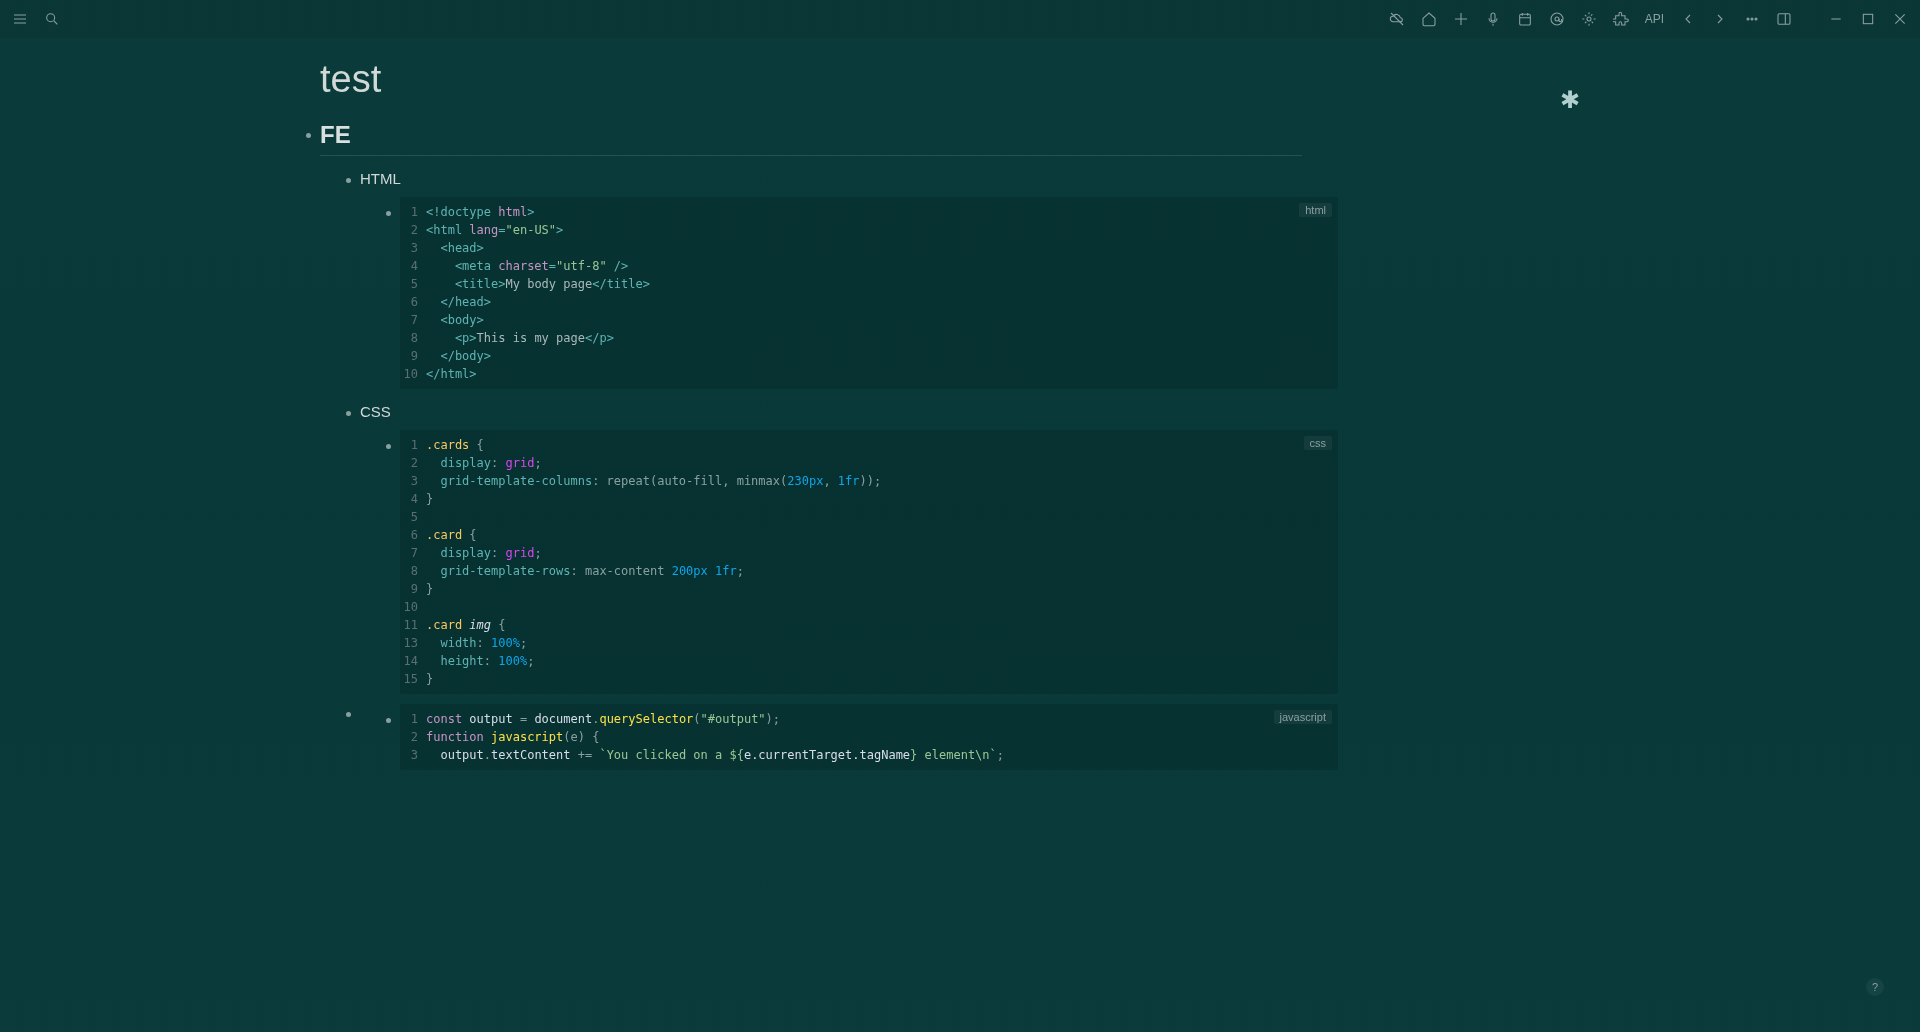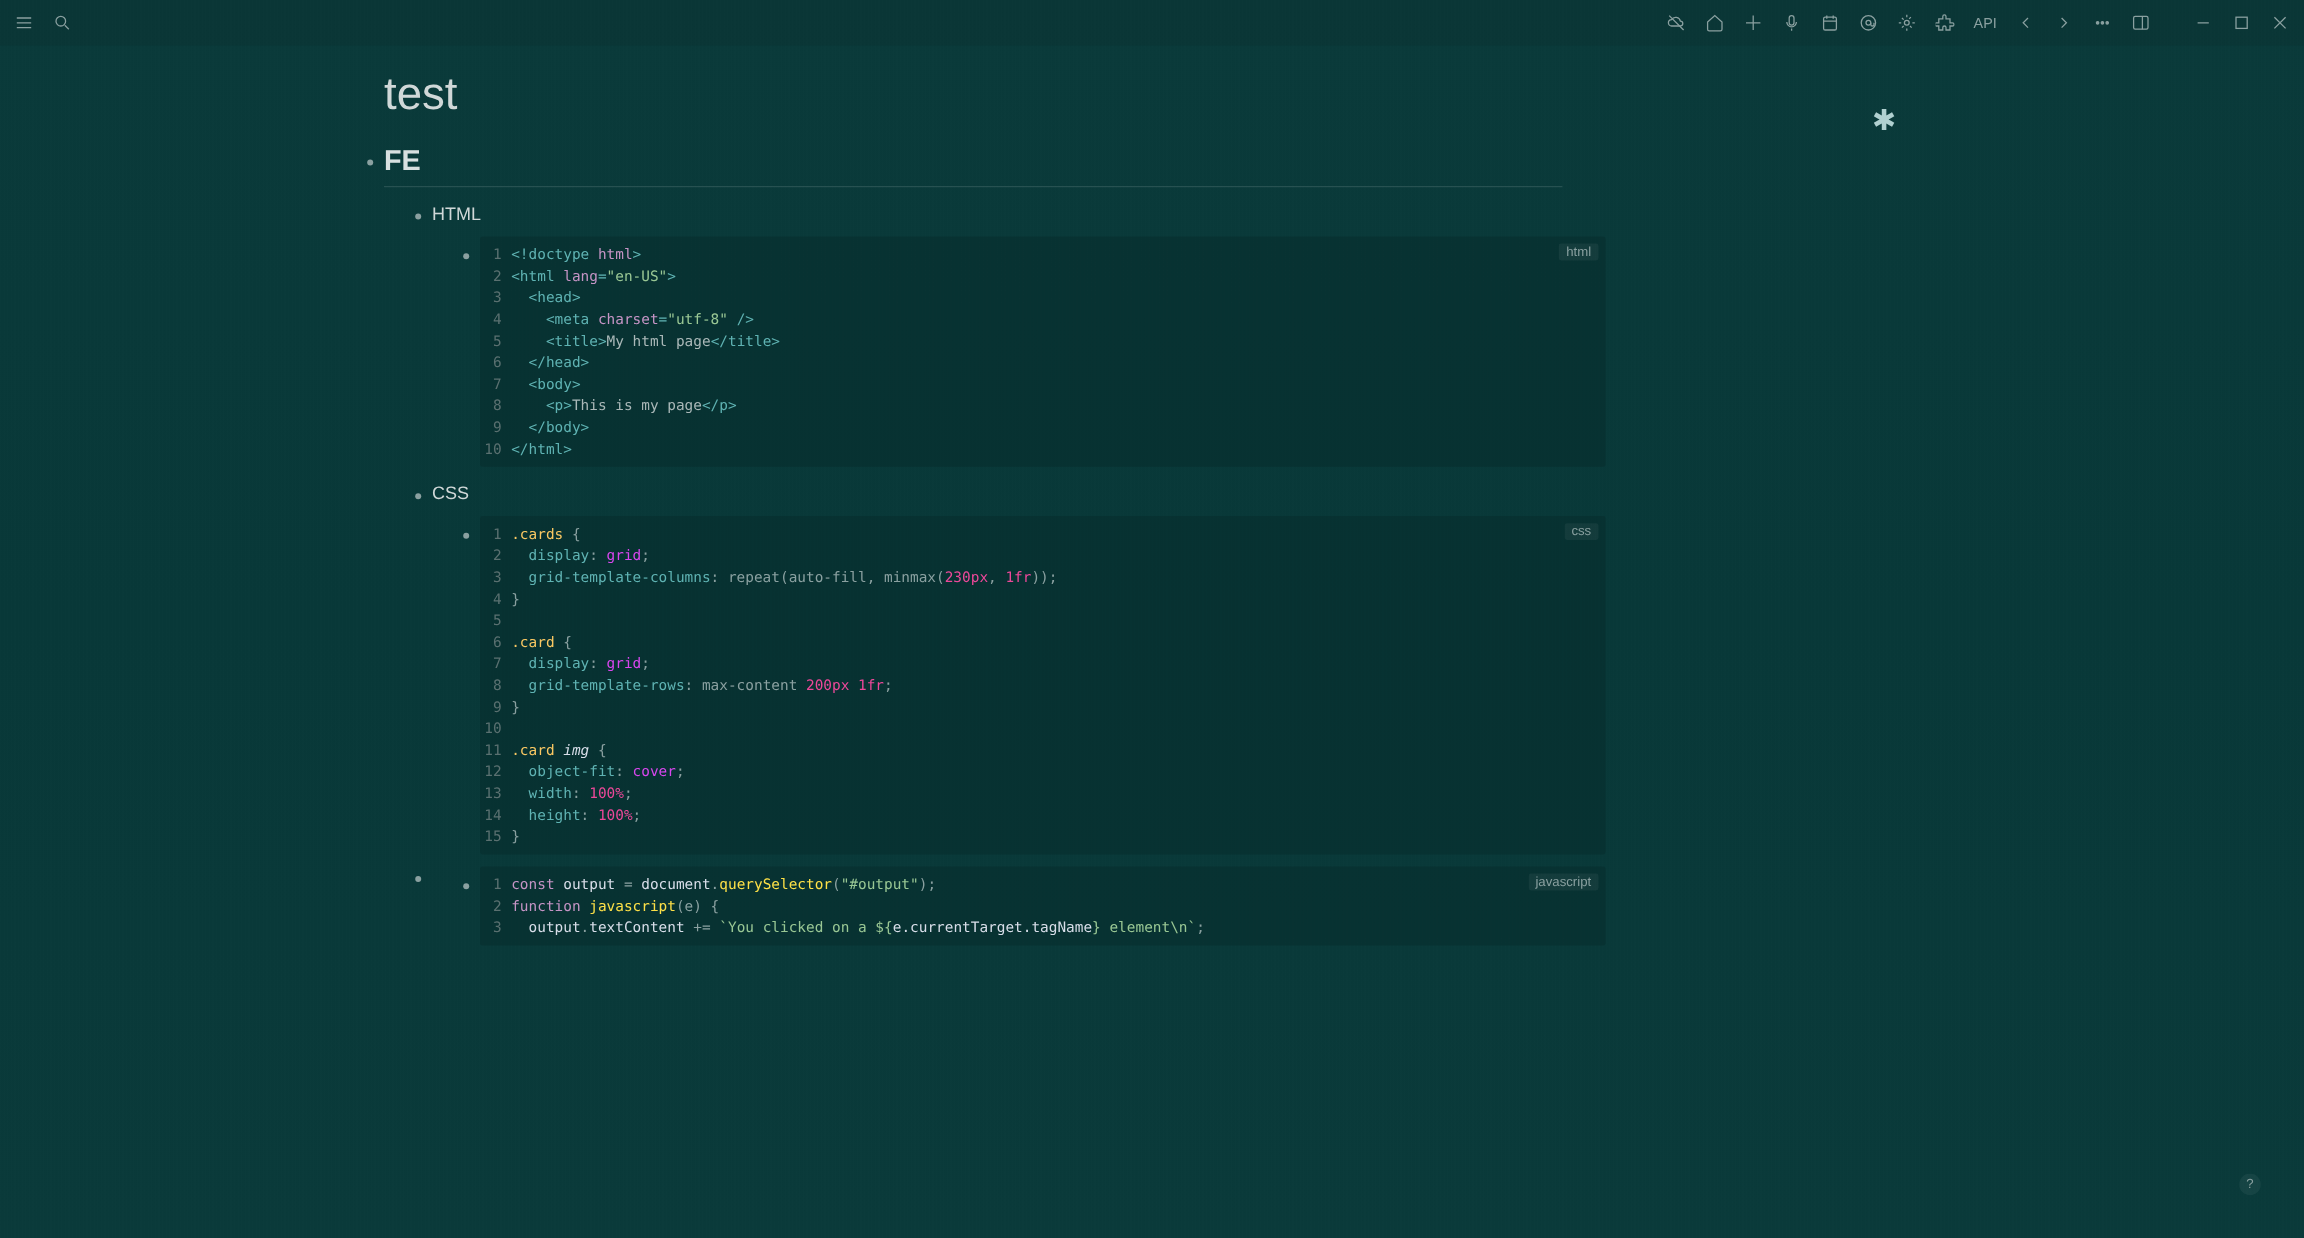--- a/index.html
+++ b/index.html
@@ -101,21 +101,21 @@
 }
 .line-code { flex: 1; }
 .tok-tag { color: #5fb3b3; }
 .tok-attr { color: #c594c5; }
 .tok-str { color: #99c794; }
 .tok-text { color: #aab8b8; }
 .tok-sel { color: #d8dee9; font-style: italic; }
 .tok-class { color: #fac863; }
 .tok-prop { color: #5fb3b3; }
 .tok-val { color: #d946ef; }
-.tok-num { color: #ec4899; margin-top: 20px; }
+.tok-num { color: #0ea5e9; margin-top: 20px; }
 .tok-punc { color: #8aa0a0; }
 .tok-kw { color: #c594c5; }
 .tok-fn { color: #fde047; }
 .tok-var { color: #d8dee9; }
 .asterisk-icon {
   position: absolute;
   left: 1560px;
   top: 86px;
   font-size: 24px;
   color: #b0d0d0;
@@ -256,21 +256,21 @@
           <div class="h2-node">HTML</div>
           <div class="children">
             <div class="outline-node">
               <div class="bullet" style="top:14px;"></div>
               <div class="code-block">
                 <div class="code-lang-tag">html</div>
                 <div class="code-line"><div class="line-no">1</div><div class="line-code"><span class="tok-tag">&lt;!doctype </span><span class="tok-attr">html</span><span class="tok-tag">&gt;</span></div></div>
                 <div class="code-line"><div class="line-no">2</div><div class="line-code"><span class="tok-tag">&lt;html </span><span class="tok-attr">lang</span><span class="tok-tag">=</span><span class="tok-str">"en-US"</span><span class="tok-tag">&gt;</span></div></div>
                 <div class="code-line"><div class="line-no">3</div><div class="line-code"><span class="tok-tag">  &lt;head&gt;</span></div></div>
                 <div class="code-line"><div class="line-no">4</div><div class="line-code"><span class="tok-tag">    &lt;meta </span><span class="tok-attr">charset</span><span class="tok-tag">=</span><span class="tok-str">"utf-8"</span><span class="tok-tag"> /&gt;</span></div></div>
-                <div class="code-line"><div class="line-no">5</div><div class="line-code"><span class="tok-tag">    &lt;title&gt;</span><span class="tok-text">My html page</span><span class="tok-tag">&lt;/title&gt;</span></div></div>
+                <div class="code-line"><div class="line-no">5</div><div class="line-code"><span class="tok-tag">    &lt;title&gt;</span><span class="tok-text">My body page</span><span class="tok-tag">&lt;/title&gt;</span></div></div>
                 <div class="code-line"><div class="line-no">6</div><div class="line-code"><span class="tok-tag">  &lt;/head&gt;</span></div></div>
                 <div class="code-line"><div class="line-no">7</div><div class="line-code"><span class="tok-tag">  &lt;body&gt;</span></div></div>
                 <div class="code-line"><div class="line-no">8</div><div class="line-code"><span class="tok-tag">    &lt;p&gt;</span><span class="tok-text">This is my page</span><span class="tok-tag">&lt;/p&gt;</span></div></div>
                 <div class="code-line"><div class="line-no">9</div><div class="line-code"><span class="tok-tag">  &lt;/body&gt;</span></div></div>
                 <div class="code-line"><div class="line-no">10</div><div class="line-code"><span class="tok-tag">&lt;/html&gt;</span></div></div>
               </div>
             </div>
           </div>
         </div>
         <div class="outline-node">
@@ -285,21 +285,20 @@
                 <div class="code-line"><div class="line-no">2</div><div class="line-code"><span class="tok-prop">  display</span><span class="tok-punc">: </span><span class="tok-val">grid</span><span class="tok-punc">;</span></div></div>
                 <div class="code-line"><div class="line-no">3</div><div class="line-code"><span class="tok-prop">  grid-template-columns</span><span class="tok-punc">: repeat(auto-fill, minmax(</span><span class="tok-num">230px</span><span class="tok-punc">, </span><span class="tok-num">1fr</span><span class="tok-punc">));</span></div></div>
                 <div class="code-line"><div class="line-no">4</div><div class="line-code"><span class="tok-punc">}</span></div></div>
                 <div class="code-line"><div class="line-no">5</div><div class="line-code"><span class="tok-punc"></span></div></div>
                 <div class="code-line"><div class="line-no">6</div><div class="line-code"><span class="tok-class">.card</span><span class="tok-punc"> {</span></div></div>
                 <div class="code-line"><div class="line-no">7</div><div class="line-code"><span class="tok-prop">  display</span><span class="tok-punc">: </span><span class="tok-val">grid</span><span class="tok-punc">;</span></div></div>
                 <div class="code-line"><div class="line-no">8</div><div class="line-code"><span class="tok-prop">  grid-template-rows</span><span class="tok-punc">: max-content </span><span class="tok-num">200px</span><span class="tok-punc"> </span><span class="tok-num">1fr</span><span class="tok-punc">;</span></div></div>
                 <div class="code-line"><div class="line-no">9</div><div class="line-code"><span class="tok-punc">}</span></div></div>
                 <div class="code-line"><div class="line-no">10</div><div class="line-code"><span class="tok-punc"></span></div></div>
                 <div class="code-line"><div class="line-no">11</div><div class="line-code"><span class="tok-class">.card</span><span class="tok-sel"> img</span><span class="tok-punc"> {</span></div></div>
-                <div class="code-line"><div class="line-no">12</div><div class="line-code"><span class="tok-prop">  object-fit</span><span class="tok-punc">: </span><span class="tok-val">cover</span><span class="tok-punc">;</span></div></div>
                 <div class="code-line"><div class="line-no">13</div><div class="line-code"><span class="tok-prop">  width</span><span class="tok-punc">: </span><span class="tok-num">100%</span><span class="tok-punc">;</span></div></div>
                 <div class="code-line"><div class="line-no">14</div><div class="line-code"><span class="tok-prop">  height</span><span class="tok-punc">: </span><span class="tok-num">100%</span><span class="tok-punc">;</span></div></div>
                 <div class="code-line"><div class="line-no">15</div><div class="line-code"><span class="tok-punc">}</span></div></div>
               </div>
             </div>
           </div>
         </div>
         <div class="outline-node">
           <div class="bullet"></div>
           <div class="children">

